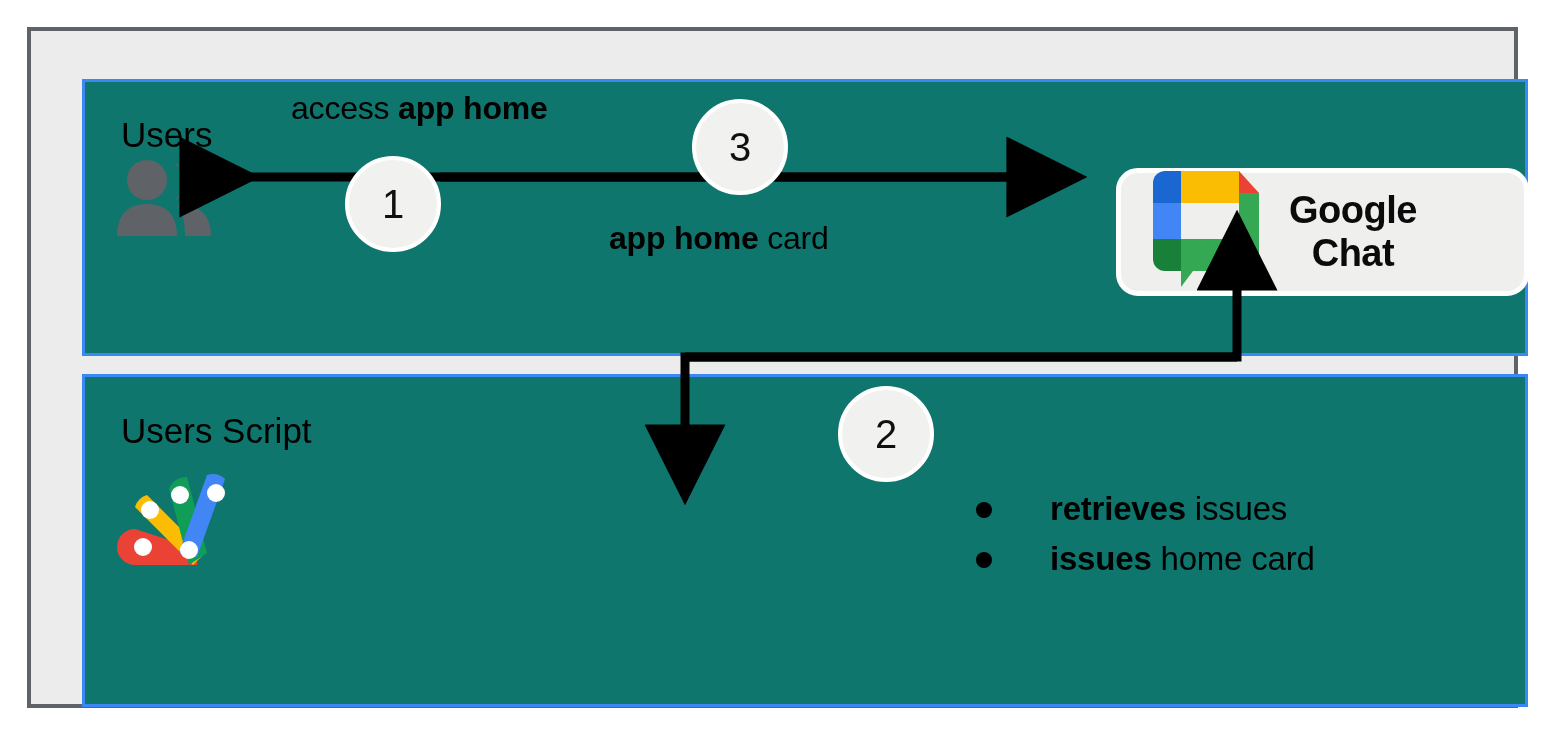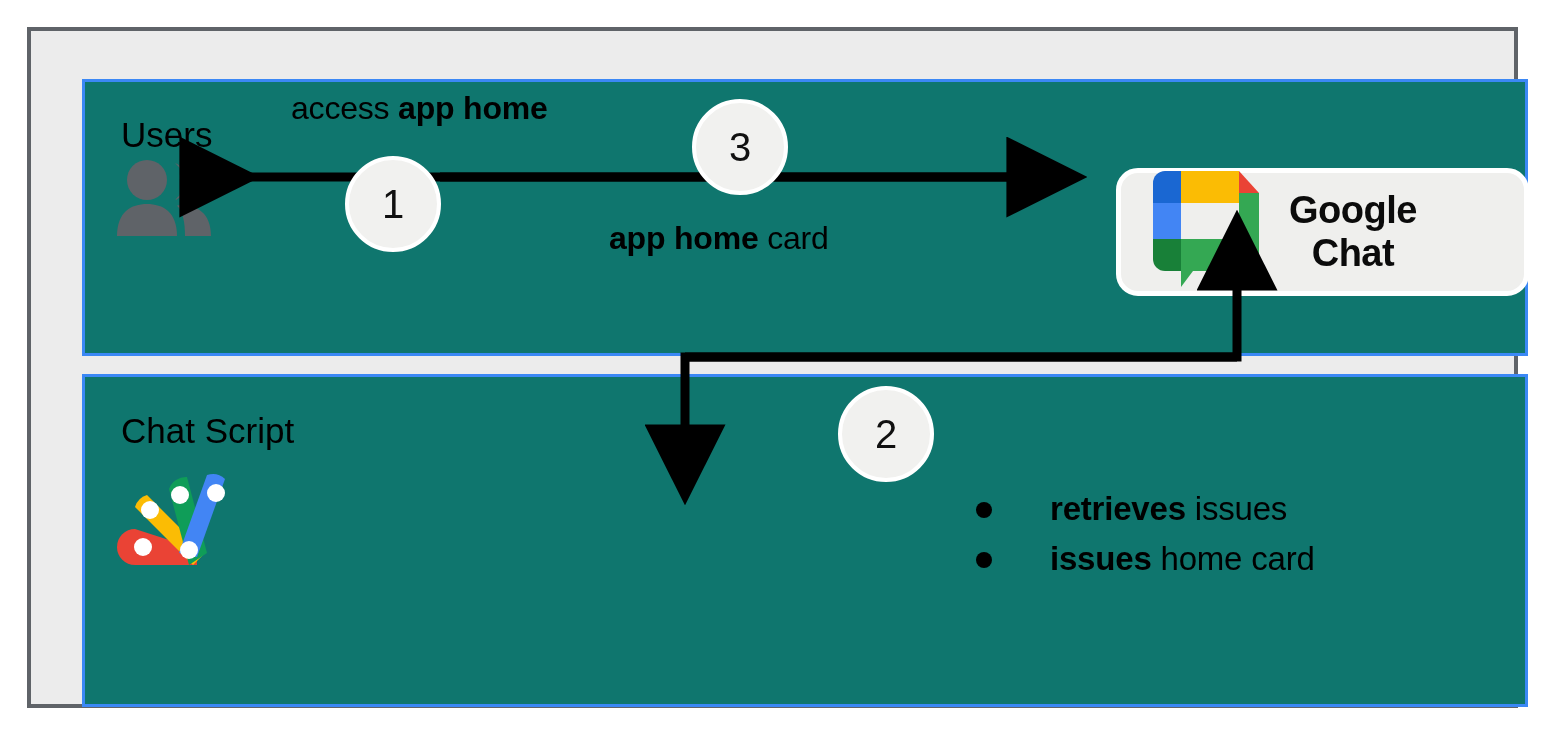--- a/index.html
+++ b/index.html
@@ -188,21 +188,21 @@
       </span>
       <div class="node-label">
         <div>Google</div>
         <div>Chat</div>
       </div>
     </div>
   </div>
 
   <div class="lane" id="lane-apps-script">
 
-    <div class="lane-title" id="lane-apps-title">Chat Script</div>
+    <div class="lane-title" id="lane-apps-title">Users Script</div>
 
     <div id="apps-script-logo">
       <svg width="126" height="112" viewBox="0 0 126 112" xmlns="http://www.w3.org/2000/svg">
 
         <path d="M22 72 L84 92 L84 108 L22 108 A18 18 0 0 1 22 72 Z" fill="#ea4335"></path>
         <circle cx="30" cy="90" r="9" fill="#ffffff"></circle>
 
         <path d="M34 38 L92 96 L80 108 L22 50 A18 18 0 0 1 34 38 Z" fill="#fbbc04"></path>
         <circle cx="37" cy="53" r="9" fill="#ffffff"></circle>
 

